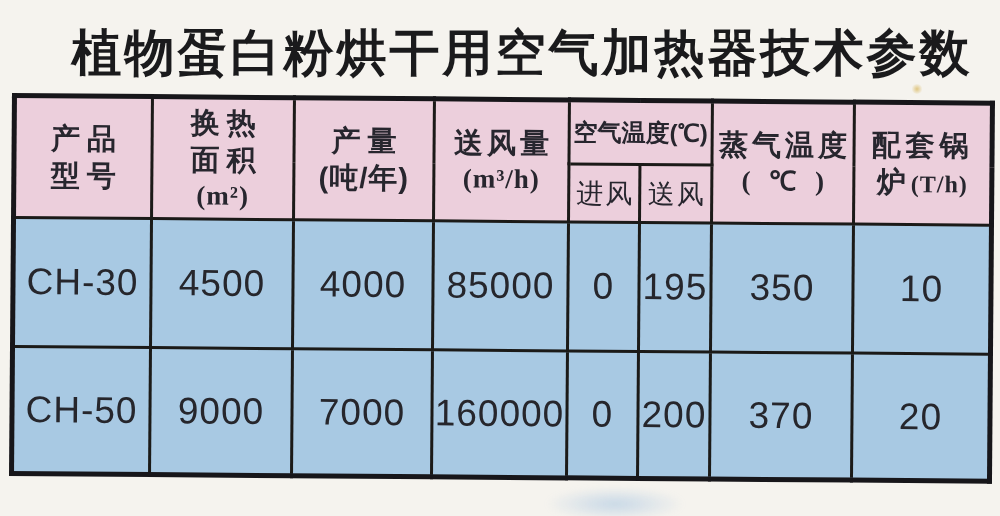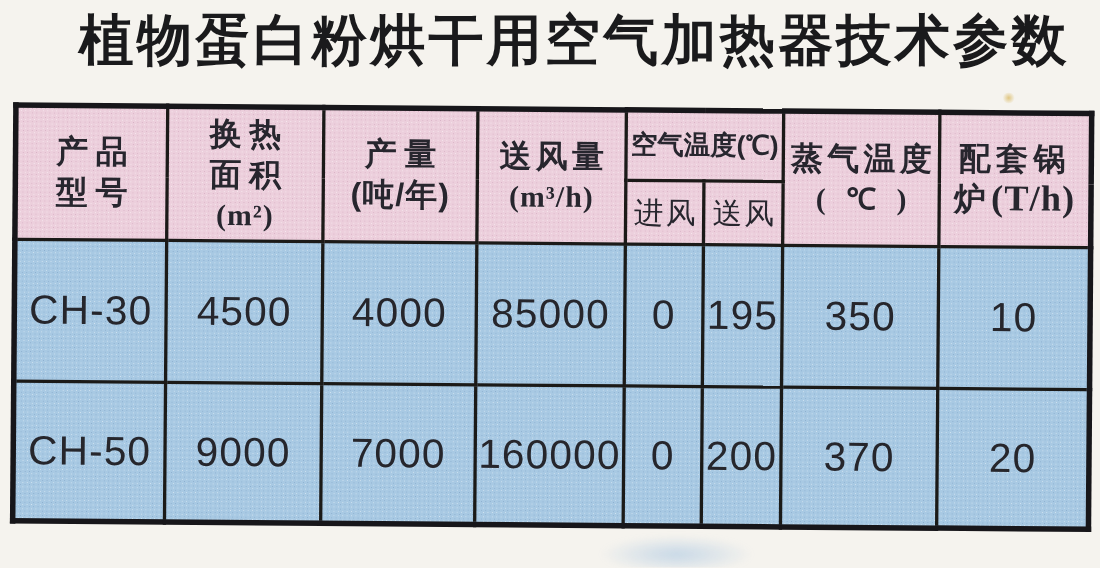--- a/index.html
+++ b/index.html
@@ -7,21 +7,21 @@
   body {
     width: 1000px; height: 516px;
     background: #f5f3ee;
     overflow: hidden;
     position: relative;
     font-family: "Liberation Sans", sans-serif;
   }
 
   .title {
     position: absolute;
-    top: 0; left: 0; width: 100%;
+    top: 16px; left: 0; width: 100%;
     margin: 0;
     text-align: center;
     font-size: 50px;
     line-height: 74px;
     font-weight: 700;
     letter-spacing: 3px;
     color: #1a1a1c;
     padding-left: 44px;
   }
 
@@ -90,21 +90,21 @@
     color: #27262e;
     font-size: 27px;
     letter-spacing: 2px;
     margin-right: -2px;
   }
   .steamunit { letter-spacing: 6px; margin-right: -6px; }
 
   th.boiler { text-align: left; padding-left: 13px; }
   th.boiler .hcn { letter-spacing: 5px; margin-right: 0; }
   .inlinecn { display: inline; }
-  .inlineunit { display: inline; font-size: 33px; font-family: Liberation Serif, serif; }
+  .inlineunit { display: inline; font-size: 24px; font-family: Liberation Serif, serif; }
 
   .num {
     font-size: 37px;
     font-weight: 400;
     color: #26262c;
     letter-spacing: 1px;
   }
 
   tr.h1 { height: 64px; }
   tr.h2 { height: 58px; }

